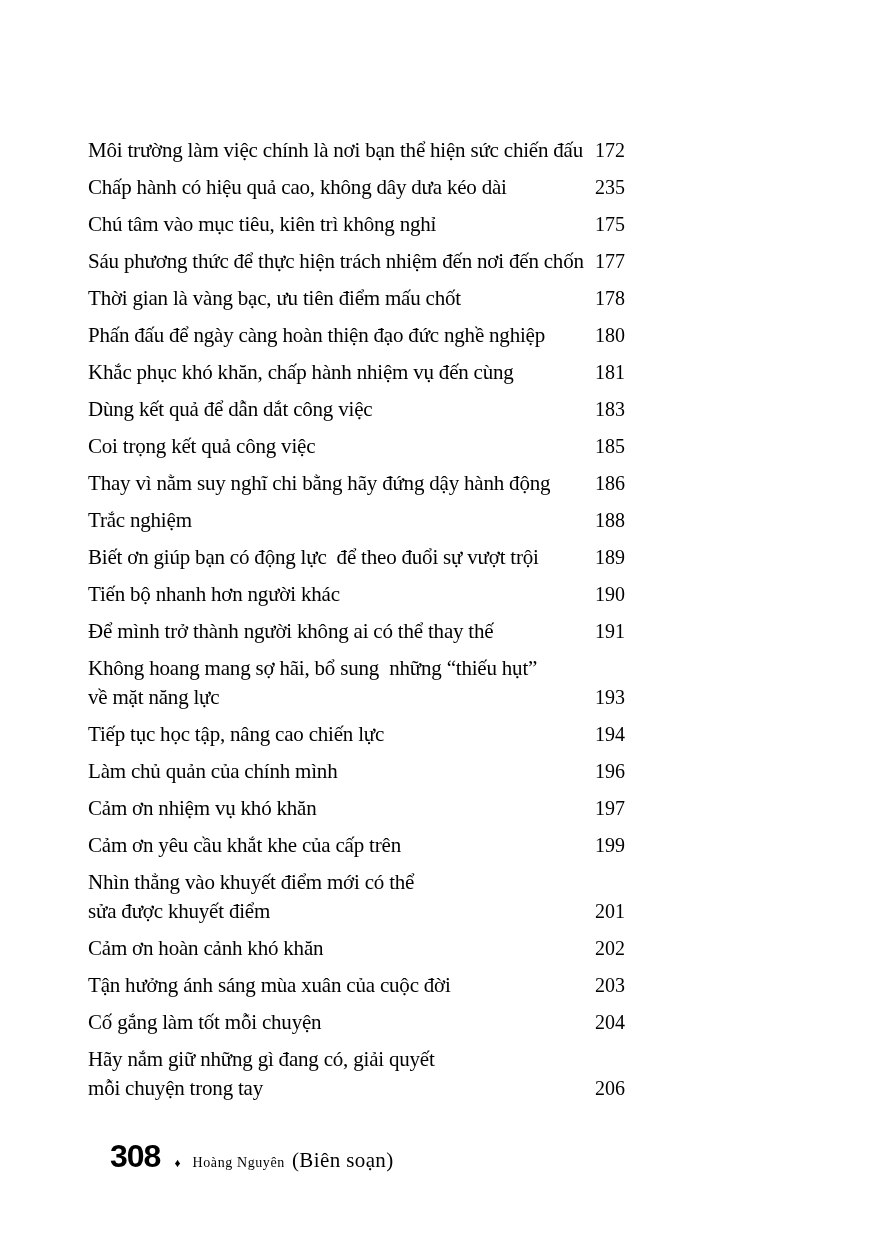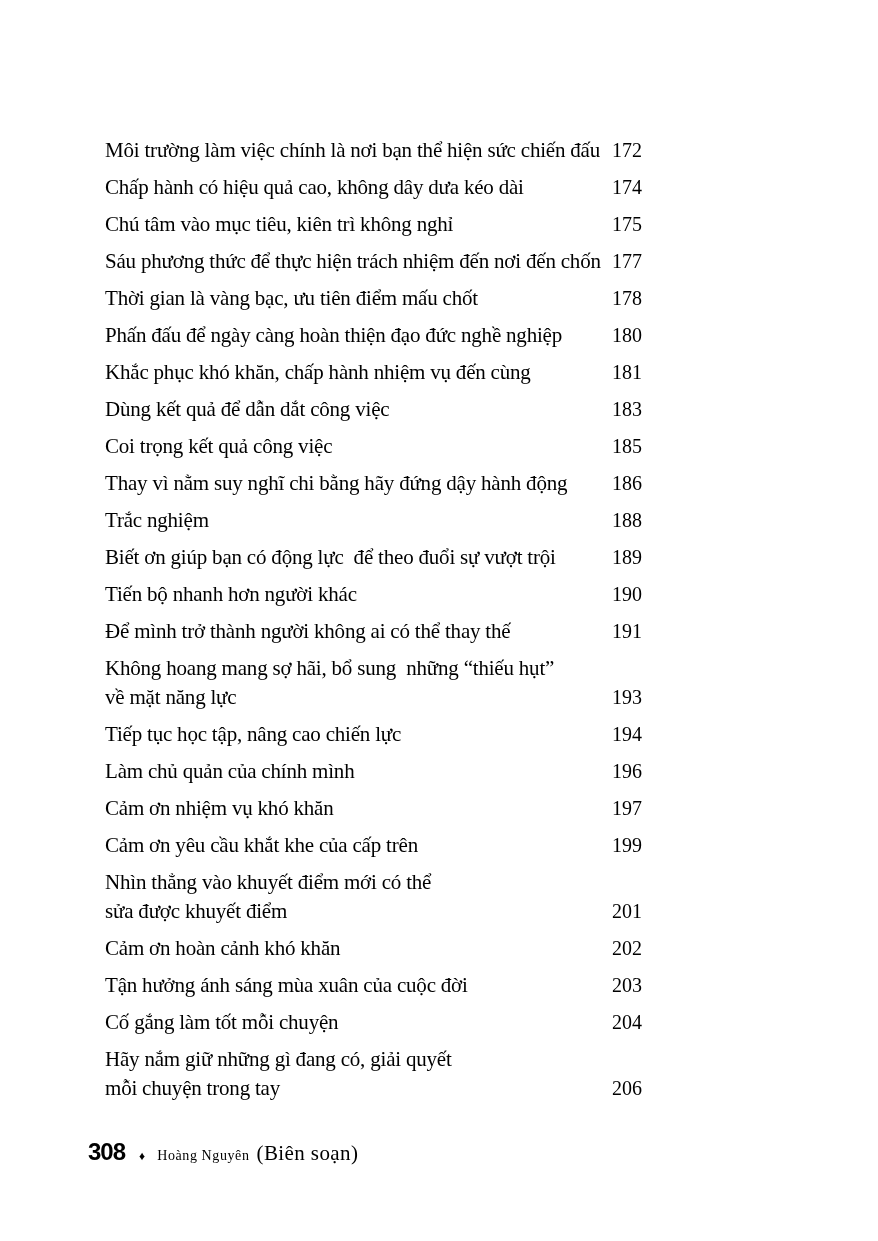--- a/index.html
+++ b/index.html
@@ -18,21 +18,20 @@
   .page {
     position: absolute;
     inset: 0;
   }
   .toc {
     position: absolute;
     left: 88px;
     top: 136px;
     width: 537px;        
     padding-right: 56px; 
-    margin-left: 17px;
   }
   .toc-row {
     position: relative;
     font-size: 21px;
     line-height: 29px;
     margin-bottom: 8px;
   }
   .toc-title {
     display: block;
     white-space: pre-wrap; 
@@ -49,22 +48,23 @@
     position: absolute;
     left: 88px;
     top: 1138px;
     display: flex;
     align-items: baseline;
     white-space: nowrap;
   }
   .folio {
     font-family: "Liberation Sans", "DejaVu Sans", sans-serif;
     font-weight: 700;
-    font-size: 24px;
+    font-size: 32px;
     letter-spacing: -1px;
+    margin-left: 22px;
   }
   .diamond {
     font-size: 12px;
     margin: 0 12px 0 14px;
   }
   .author {
     font-size: 14px;
     letter-spacing: 0.6px;
   }
   .role {
@@ -79,21 +79,21 @@
 <div class="page">
 
   <main class="toc" id="toc-list">
   <div class="toc-row">
     <span class="toc-title">Môi trường làm việc chính là nơi bạn thể hiện sức chiến đấu</span>
     <span class="toc-page-num">172</span>
   </div>
 
   <div class="toc-row">
     <span class="toc-title">Chấp hành có hiệu quả cao, không dây dưa kéo dài</span>
-    <span class="toc-page-num">174</span>
+    <span class="toc-page-num">235</span>
   </div>
 
   <div class="toc-row">
     <span class="toc-title">Chú tâm vào mục tiêu, kiên trì không nghỉ</span>
     <span class="toc-page-num">175</span>
   </div>
 
   <div class="toc-row">
     <span class="toc-title">Sáu phương thức để thực hiện trách nhiệm đến nơi đến chốn</span>
     <span class="toc-page-num">177</span>

